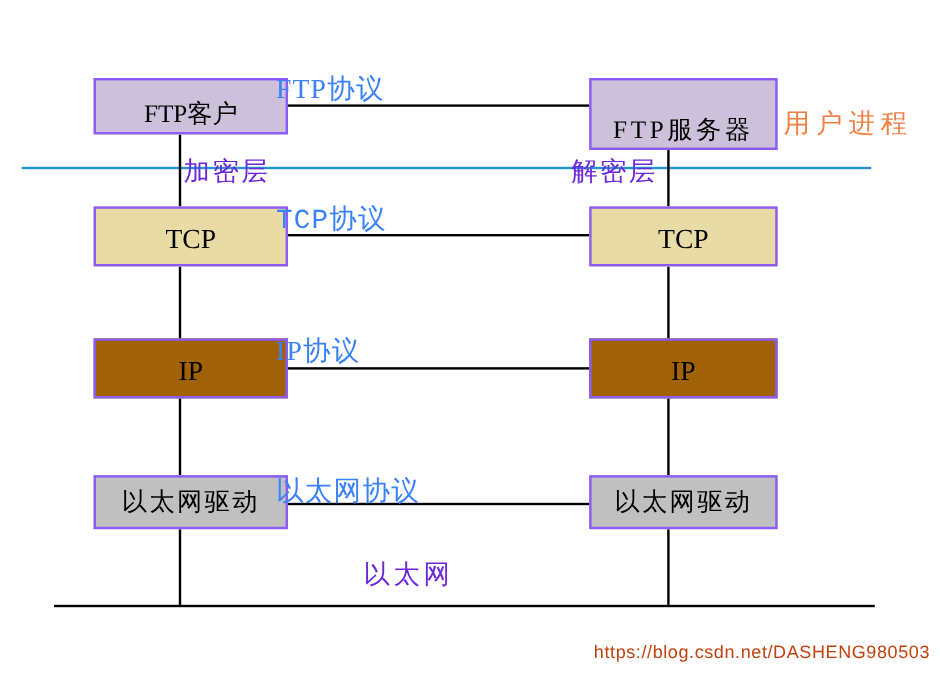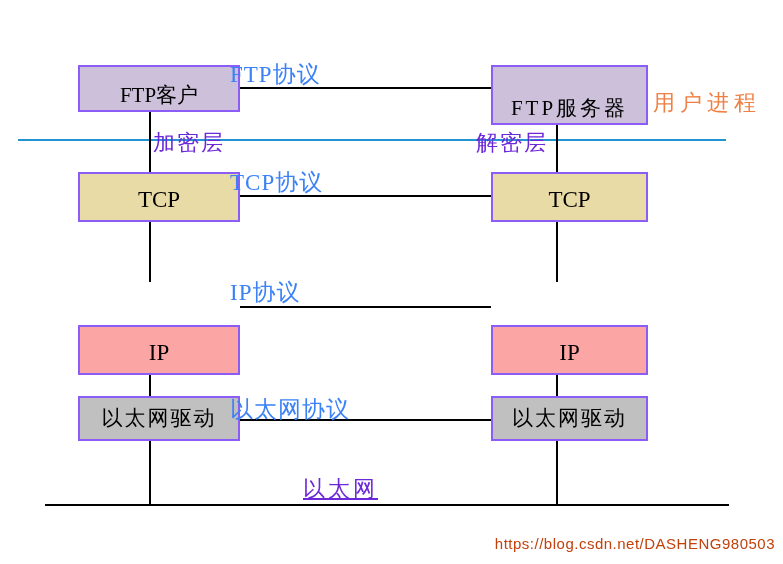--- a/index.html
+++ b/index.html
@@ -19,21 +19,21 @@
     border: 2px solid #8b5cf6;
     display: flex;
     align-items: flex-end;
     justify-content: center;
     font-size: 21px;
     padding-bottom: 3px;
     line-height: 1.1;
   }
   .box.purple { background: #ccc0da; }
   .box.tan    { background: #e9dba6; }
-  .box.blue   { background: #fca5a5; margin-top: 43px; }
+  .box.blue   { background: #a16207; }
   .box.gray   { background: #c0c0c0; align-items: center; padding-bottom: 0; letter-spacing: 2px; }
   .box.big    { font-size: 23px; padding-bottom: 8px; }
 
   #ftp-client  { left: 78px;  top: 65px;  width: 162px; height: 47px; }
   #ftp-server  { left: 491px; top: 65px;  width: 157px; height: 60px; letter-spacing: 3px; }
   #tcp-left    { left: 78px;  top: 172px; width: 162px; height: 50px; }
   #tcp-right   { left: 491px; top: 172px; width: 157px; height: 50px; }
   #ip-left     { left: 78px;  top: 282px; width: 162px; height: 50px; }
   #ip-right    { left: 491px; top: 282px; width: 157px; height: 50px; }
   #eth-left    { left: 78px;  top: 396px; width: 162px; height: 45px; }
@@ -63,29 +63,29 @@
   .proto {
     position: absolute;
     left: 230px;
     width: 240px;
     text-align: left;
     color: #3b82f6;
     font-size: 23px;
     letter-spacing: 1px;
   }
   #proto-ftp { top: 59px; }
-  #proto-tcp { top: 167px; }
+  #proto-tcp { top: 167px; font-family: Liberation Mono, monospace; }
   #proto-ip  { top: 277px; }
   #proto-eth { top: 394px; }
 
   
   .ann { position: absolute; font-size: 22px; color: #6d28d9; letter-spacing: 2px; }
   #ann-encrypt { left: 153px; top: 128px; }
   #ann-decrypt { left: 476px; top: 128px; }
-  #ann-bus     { left: 303px; top: 474px; letter-spacing: 3px; text-decoration: underline; }
+  #ann-bus     { left: 303px; top: 464px; letter-spacing: 3px; }
 
   
   .side-note { position: absolute; color: #ef8043; font-size: 22px; }
   #note-user   { left: 653px; top: 88px; letter-spacing: 5px; }
   #note-kernel { left: 648px; top: 161px; width: 132px; text-align: center; letter-spacing: 4px; line-height: 35px; }
   #note-kernel span { display: block; }
 
   
   #watermark {
     position: absolute;

